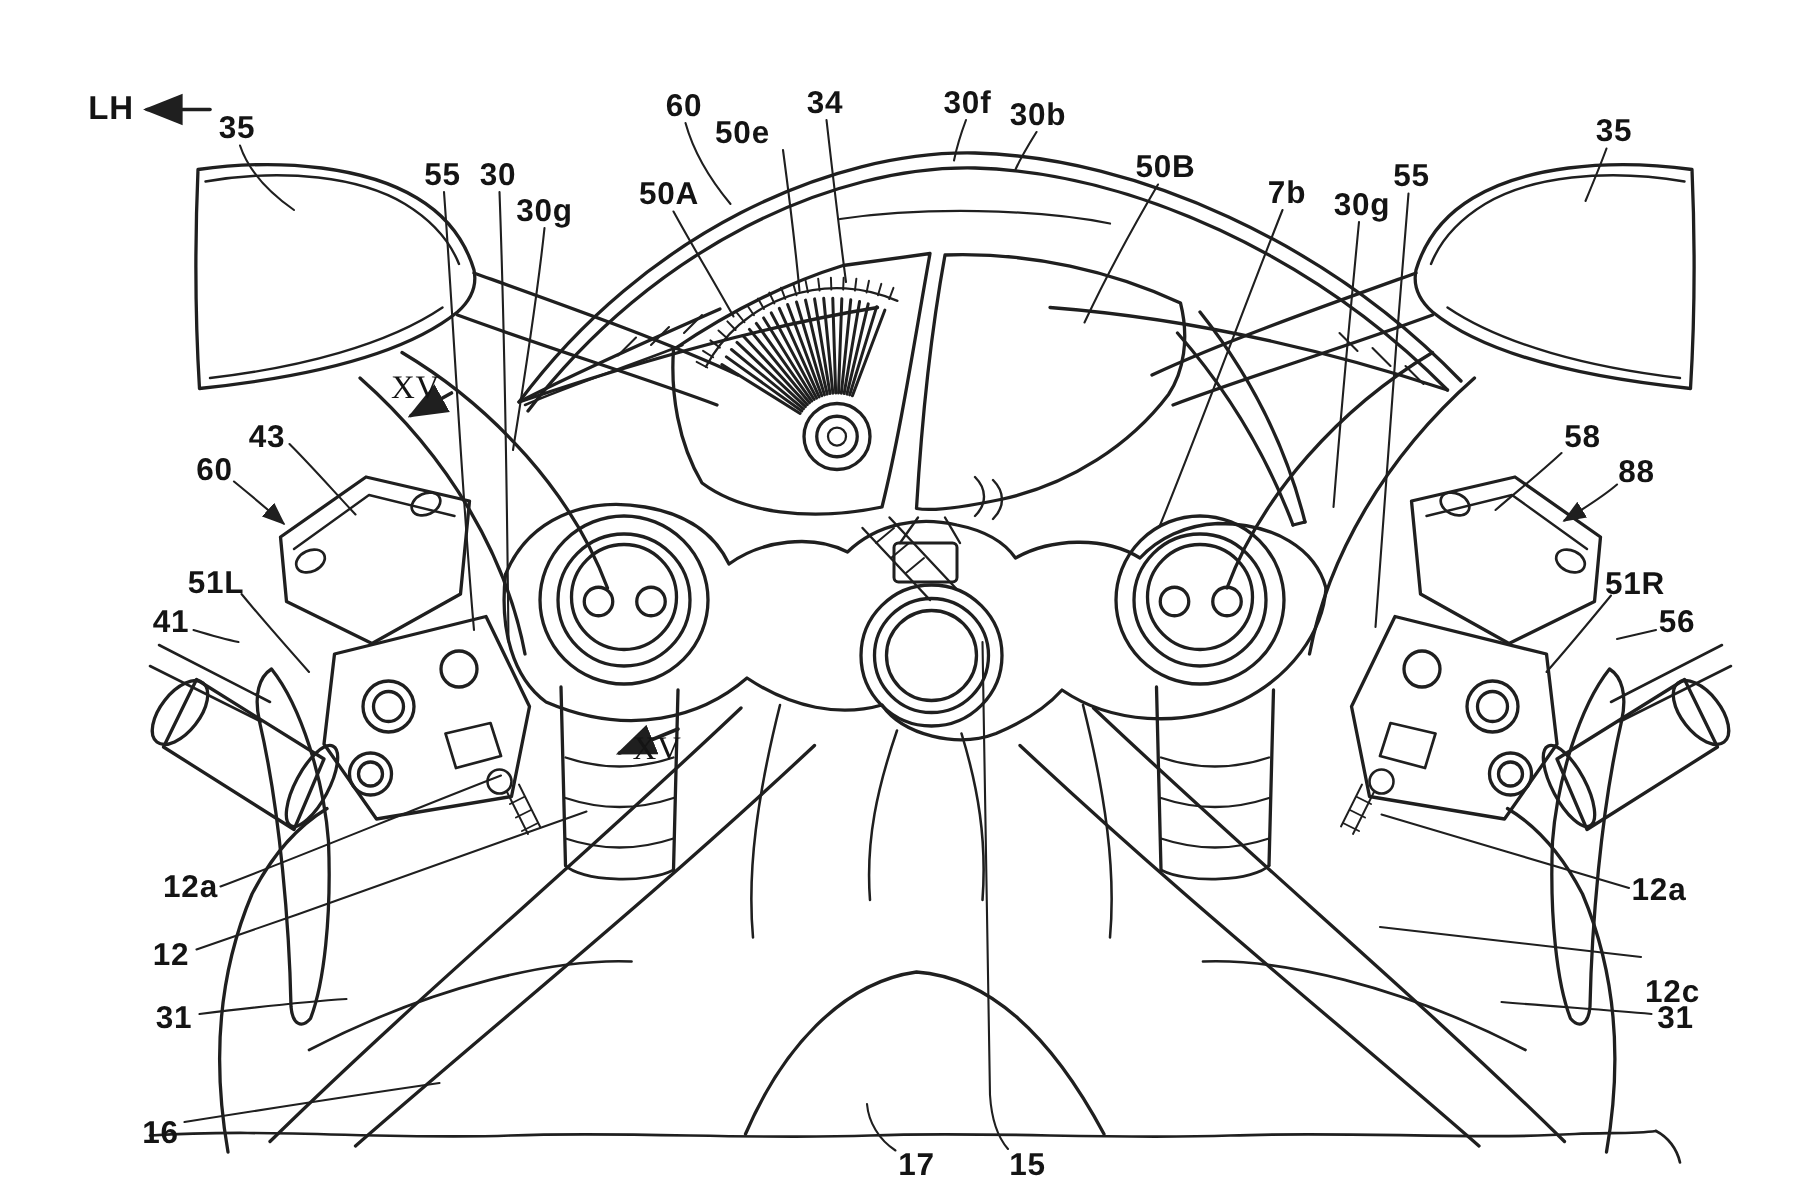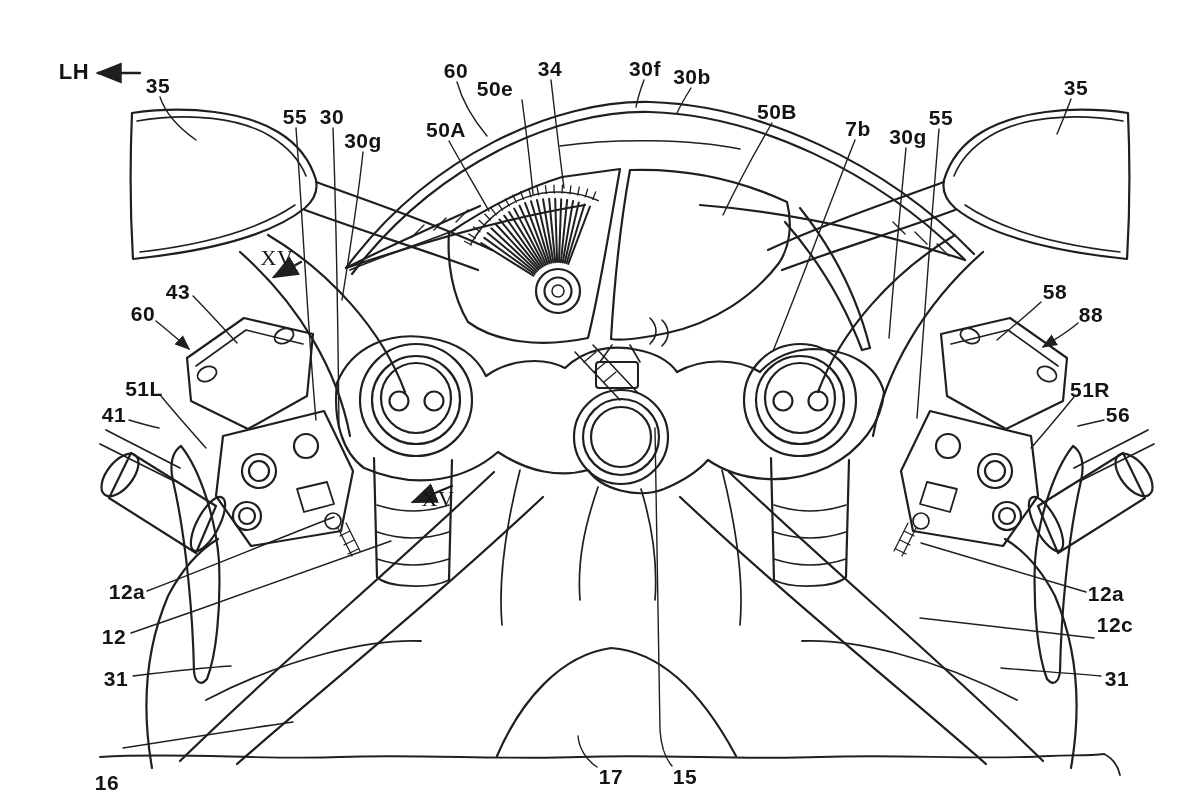--- a/index.html
+++ b/index.html
@@ -273,20 +273,20 @@
 <span class="lbl" style="left:143px;top:314px">60</span>
 <span class="lbl" style="left:144px;top:389px">51L</span>
 <span class="lbl" style="left:114px;top:415px">41</span>
 <span class="lbl" style="left:1055px;top:292px">58</span>
 <span class="lbl" style="left:1091px;top:315px">88</span>
 <span class="lbl" style="left:1090px;top:390px">51R</span>
 <span class="lbl" style="left:1118px;top:415px">56</span>
 <span class="lbl" style="left:127px;top:592px">12a</span>
 <span class="lbl" style="left:114px;top:637px">12</span>
 <span class="lbl" style="left:116px;top:679px">31</span>
-<span class="lbl" style="left:107px;top:783px">16</span>
+<span class="lbl" style="left:107px;top:756px">16</span>
 <span class="lbl" style="left:1106px;top:594px">12a</span>
-<span class="lbl" style="left:1115px;top:625px">12c</span>
+<span class="lbl" style="left:1115px;top:662px">12c</span>
 <span class="lbl" style="left:1117px;top:679px">31</span>
 <span class="lbl" style="left:611px;top:777px">17</span>
 <span class="lbl" style="left:685px;top:777px">15</span>
 
 </div>
 
 </body></html>

